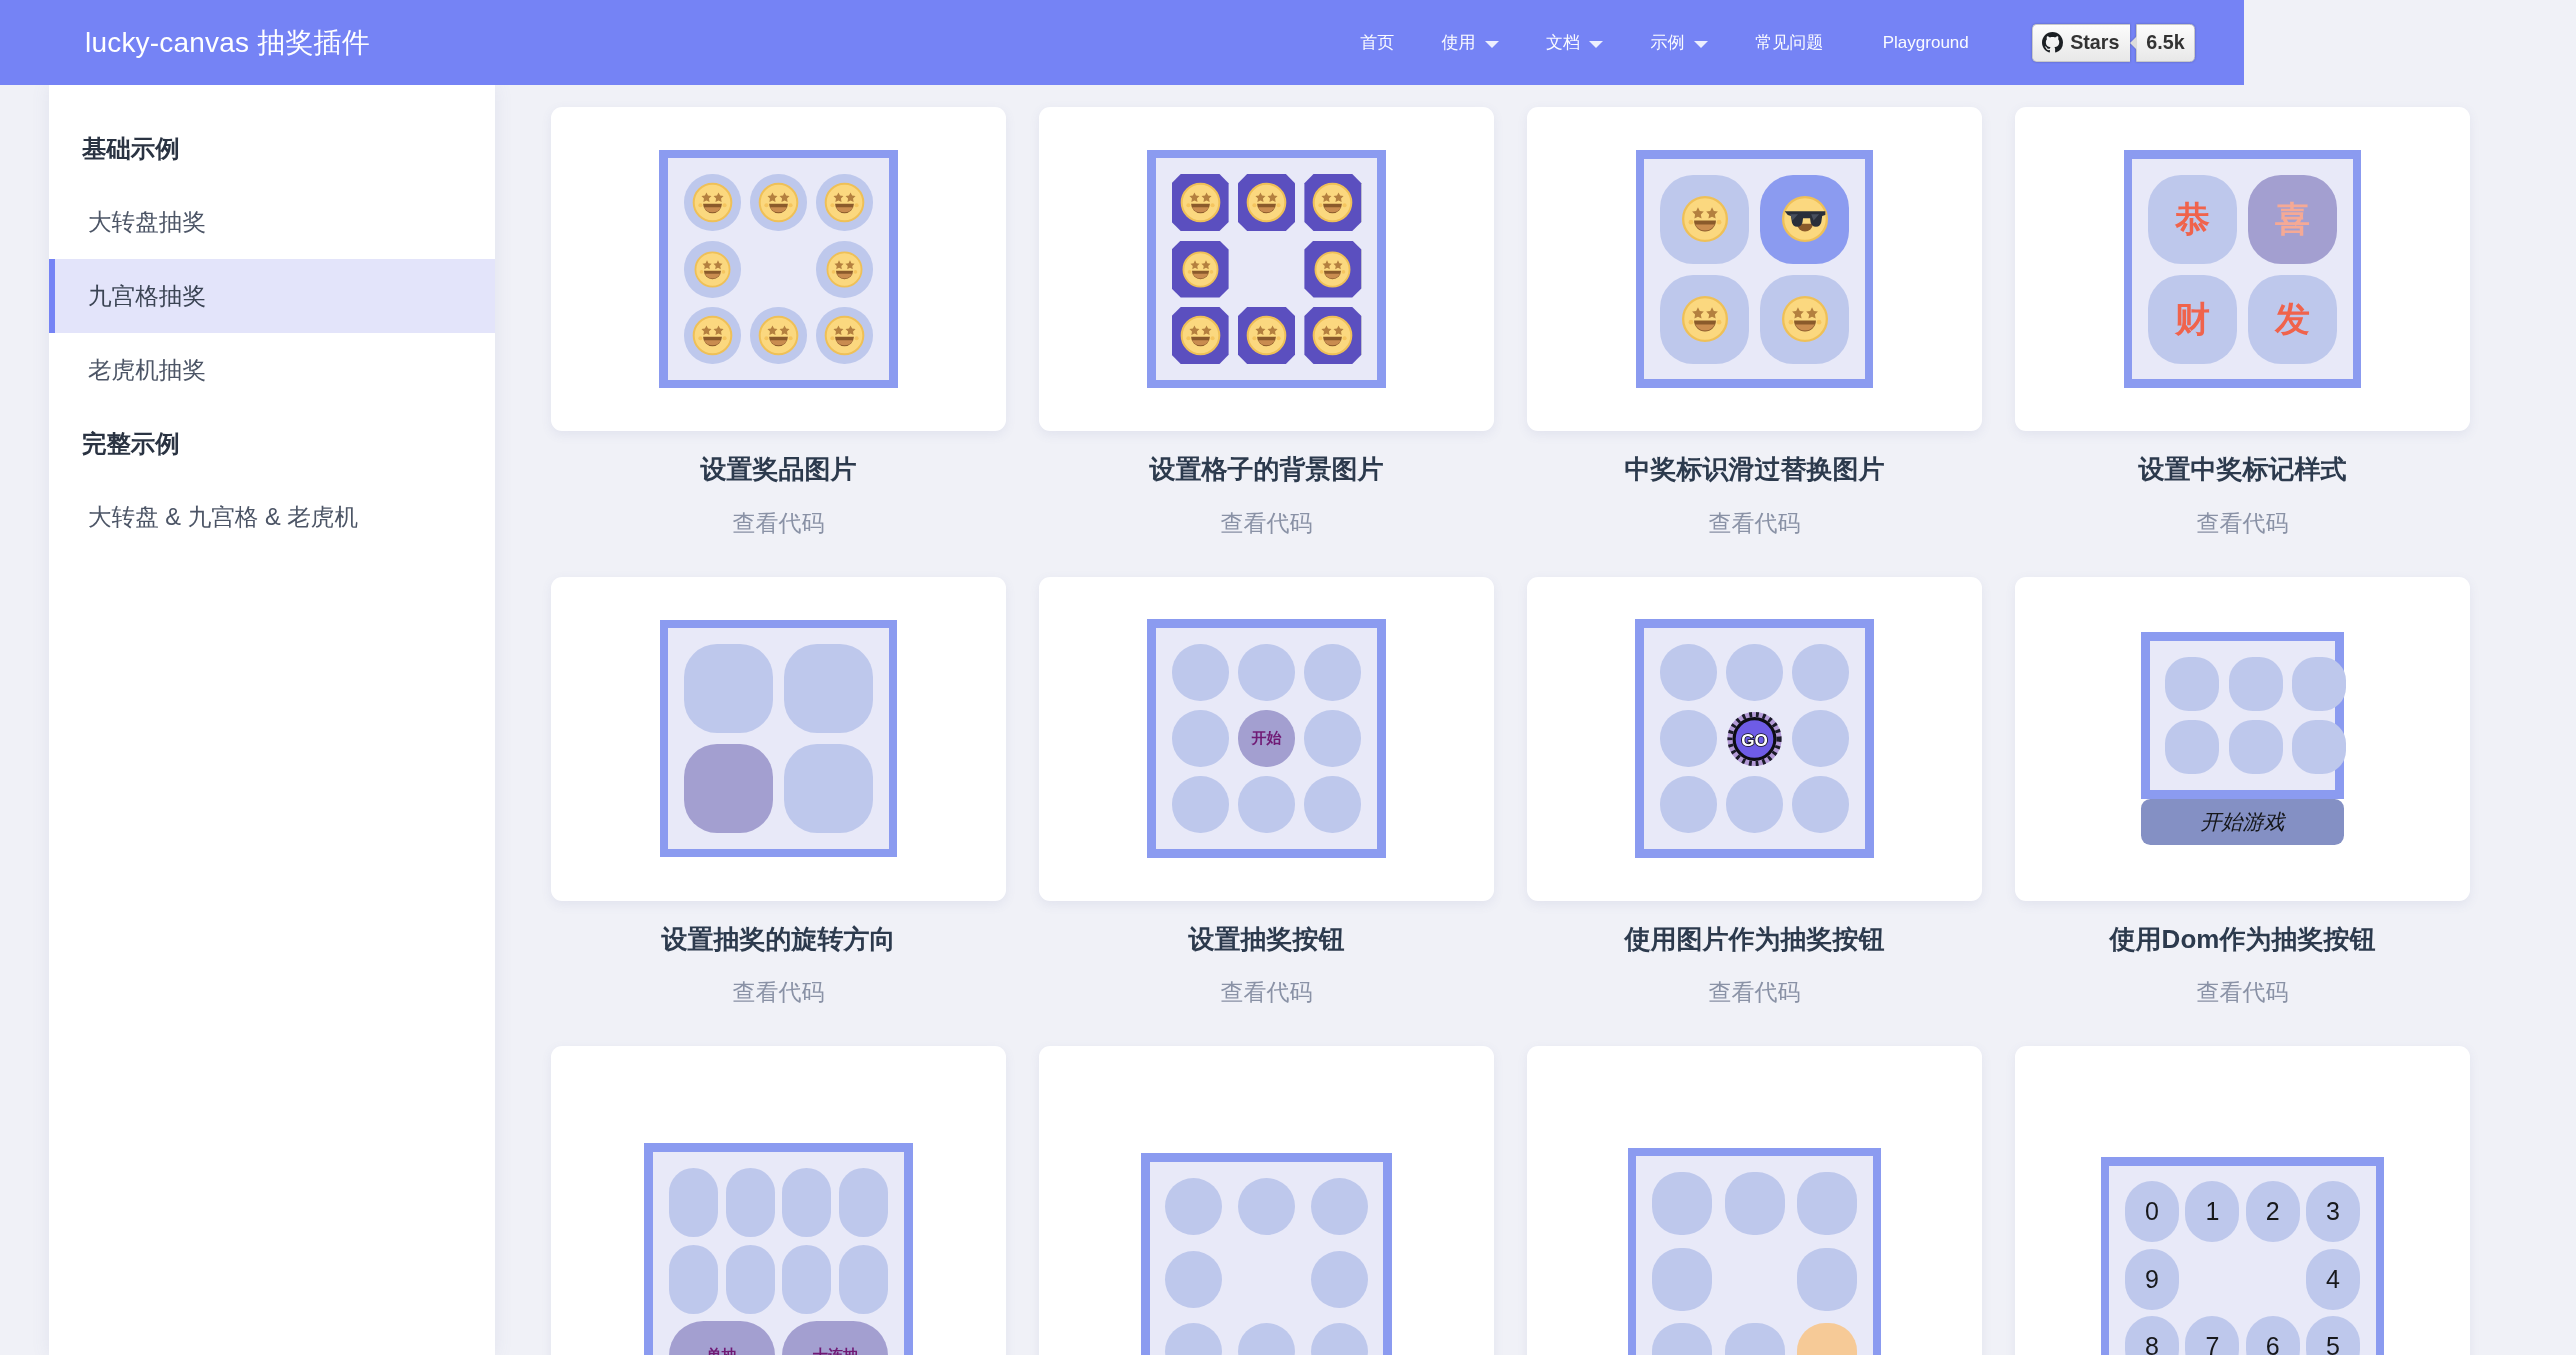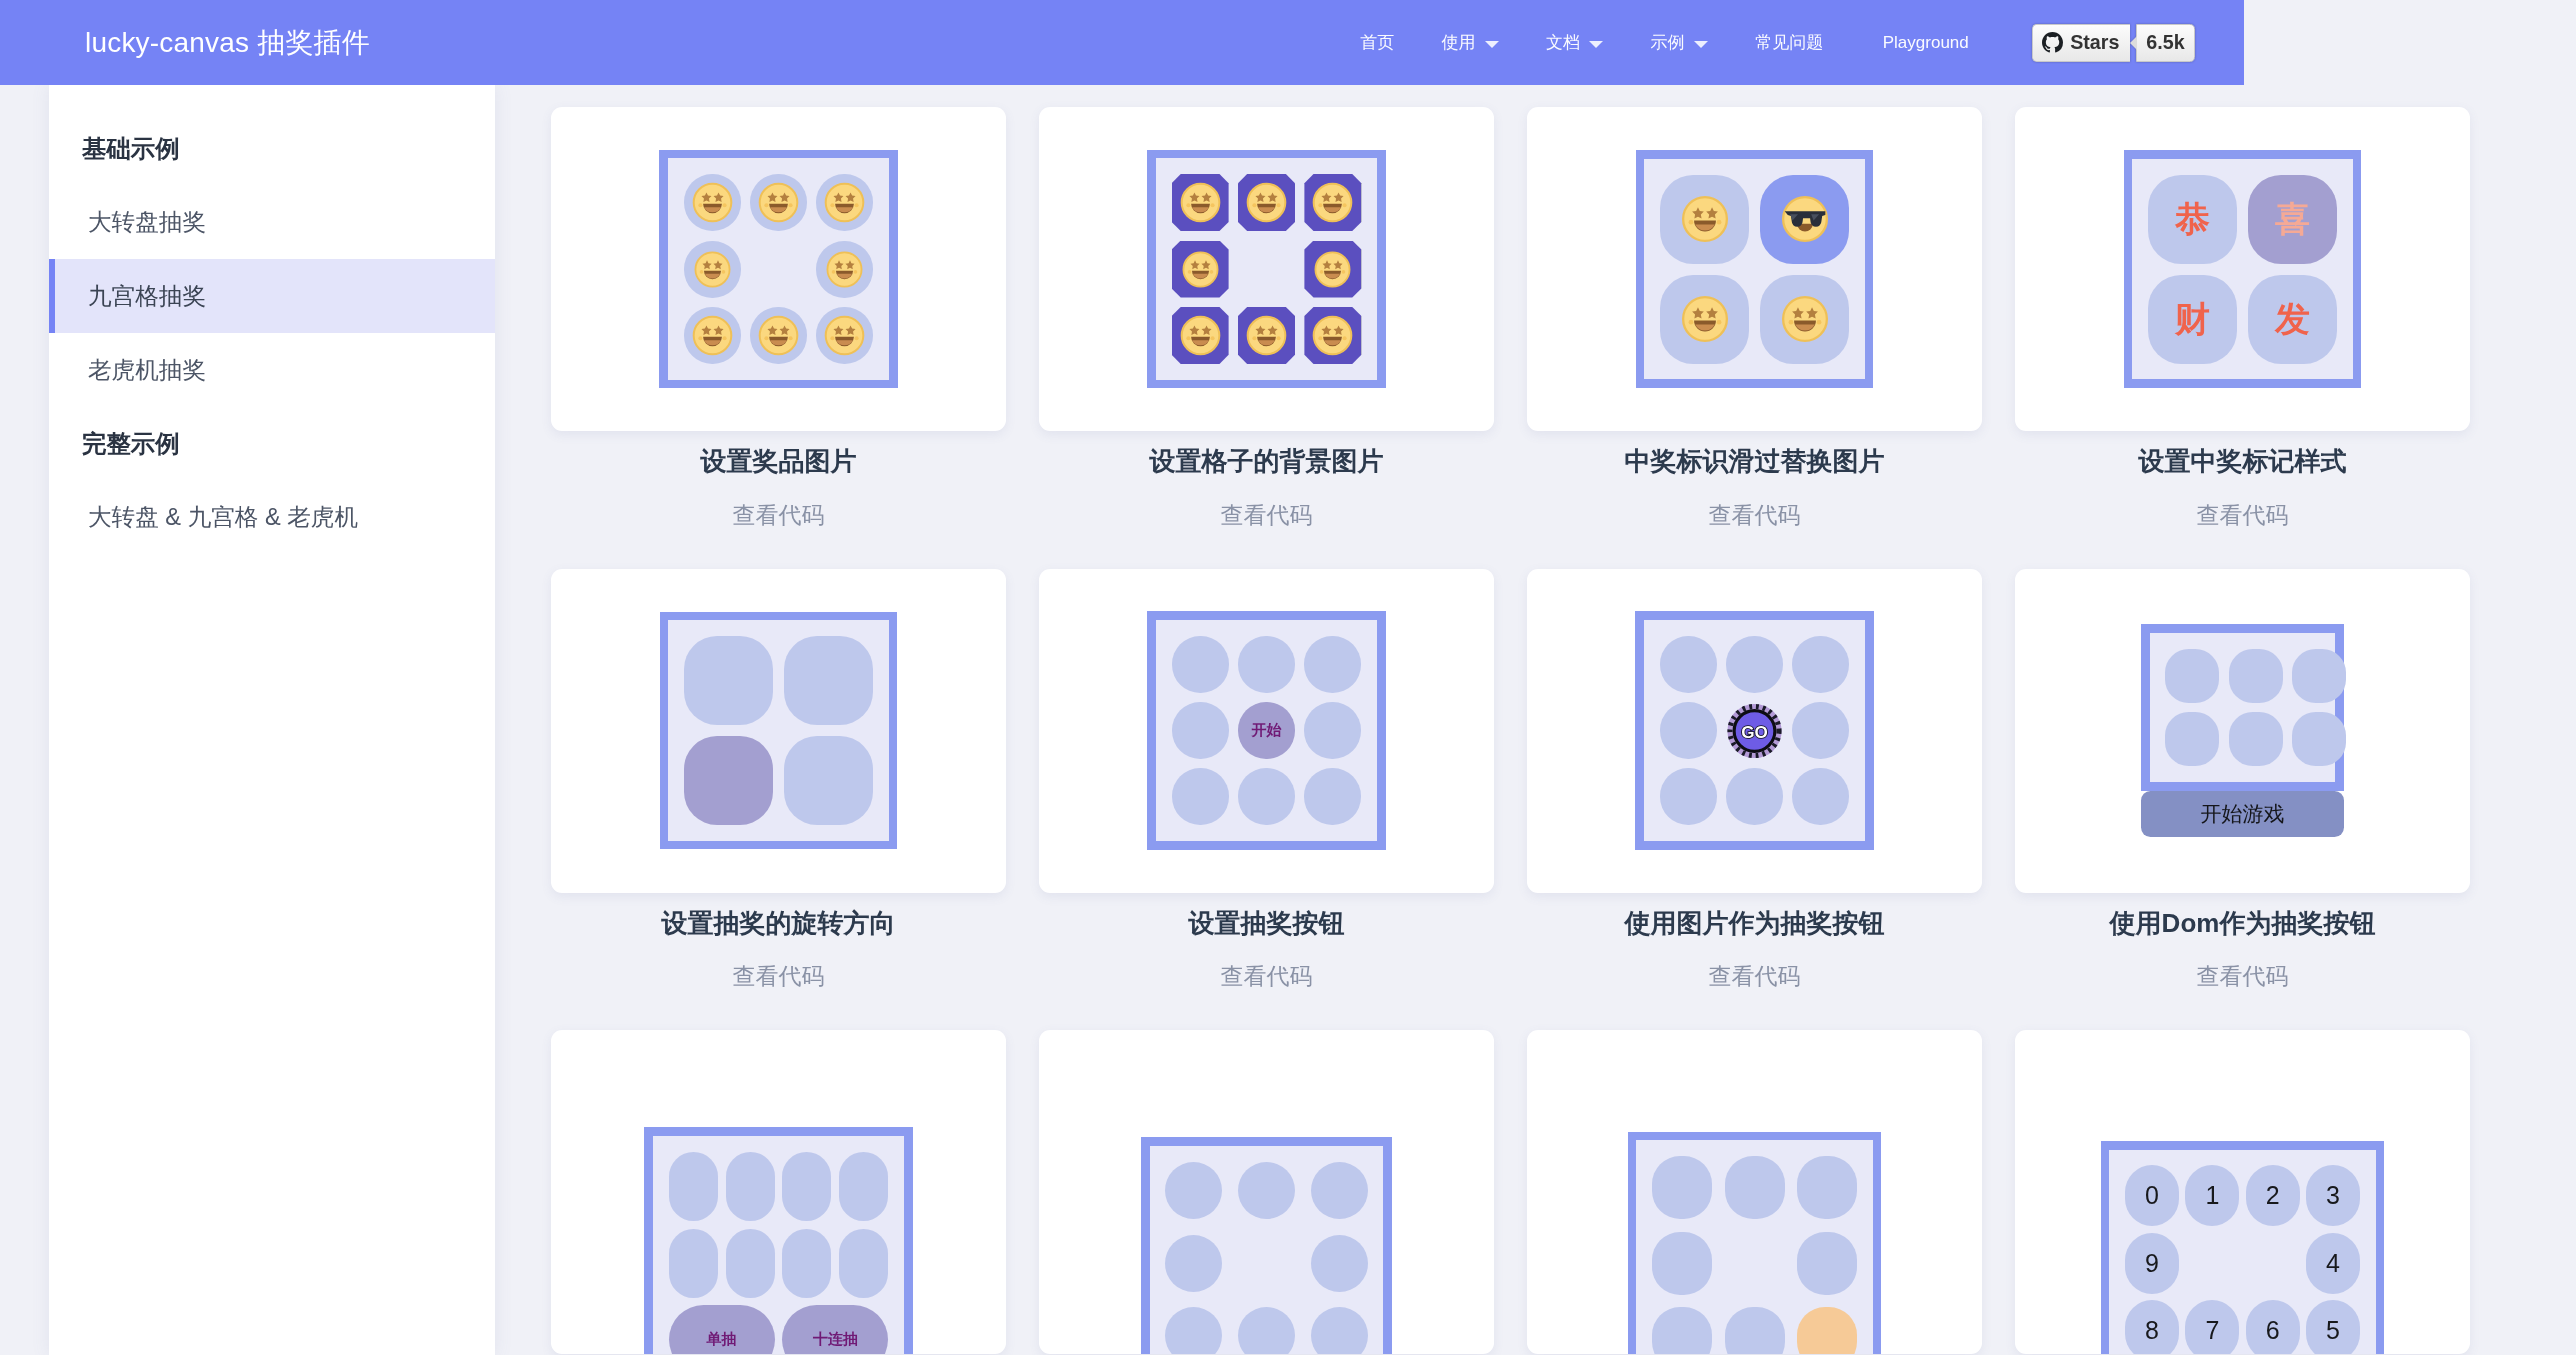--- a/index.html
+++ b/index.html
@@ -104,21 +104,21 @@
   .cell { width: 455px; }
   .card {
     background: #ffffff; border-radius: 11px;
     height: 324px;
     box-shadow: 0 3.1px 11px rgba(90,100,150,.09);
     display: flex; align-items: center; justify-content: center;
     overflow: hidden;
   }
   .card-title {
     text-align: center; font-size: 26px; font-weight: bold;
-    color: #2c3a4d; margin-top: 13px; white-space: nowrap;
+    color: #2c3a4d; margin-top: 21px; white-space: nowrap;
   }
   .card-link {
     text-align: center; font-size: 23px; color: #8a92a6;
     margin-top: 20.5px; margin-bottom: 38px; cursor: pointer;
   }
 
   
   .lg {
     background: #8b9bf0;
     padding: 8.7px;
@@ -154,21 +154,21 @@
   .num { font-size: 25px; color: #18191c; font-weight: 400; }
   .btn-label { font-size: 15px; color: #701a75; font-weight: 700; white-space: nowrap; }
 
   .emoji { width: 43px; height: 43px; display:block; }
   .emoji.sm { width: 39px; height: 39px; }
 
   .dom-btn {
     background: #8490c4; border-radius: 9.4px;
     width: 100%; height: 46px;
     display: flex; align-items: center; justify-content: center;
-    font-size: 21px; color: #15161a; cursor: pointer;
+    font-size: 21px; color: #15161a; cursor: pointer; font-style: italic;
   }
   .go-img { width: 60px; height: 60px; display:block; }
 
   .stack { display: flex; flex-direction: column; align-items: center; }
 </style>
 </head>
 <body>
 
 <div class="header">
   <div class="brand">lucky-canvas 抽奖插件</div>

